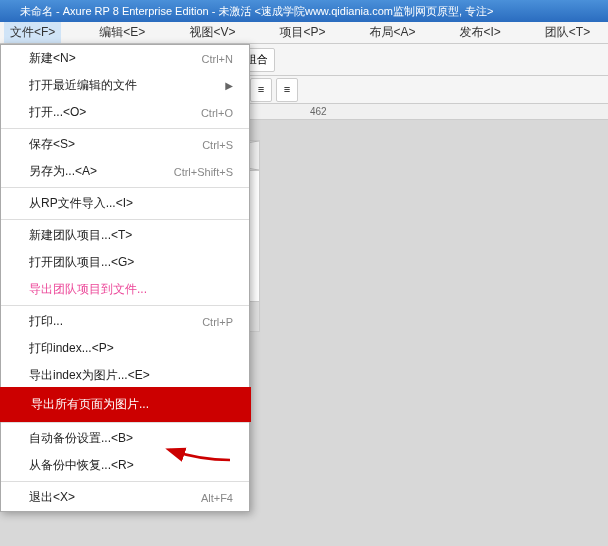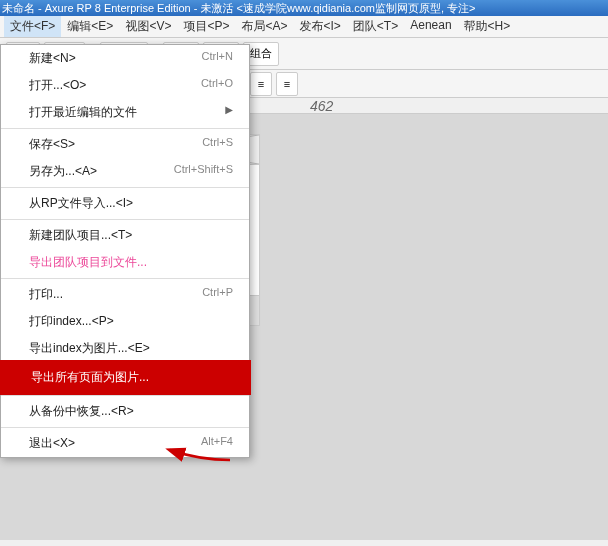--- a/index.html
+++ b/index.html
@@ -8,38 +8,39 @@
       height: 546px;
       overflow: hidden;
       font-family: 'Microsoft YaHei', 'SimSun', Arial, sans-serif;
       font-size: 13px;
       background: #f0f0f0;
       position: relative;
     }
 
     
     .title-bar {
-      height: 16px;
+      height: 22px;
       background: linear-gradient(to bottom, #4a90d9, #2a6cbf);
       display: flex;
       align-items: center;
-      padding: 0 2px;
+      padding: 0 20px;
       color: white;
       font-size: 11px;
     }
 
     
     .menu-bar {
       height: 22px;
       background: #f5f5f5;
       border-bottom: 1px solid #ccc;
       display: flex;
       padding: 0 4px;
       font-size: 12px;
       color: #333;
+      gap: 32px;
     }
     .menu-bar .menu-item {
       padding: 2px 6px;
       cursor: pointer;
       white-space: nowrap;
     }
     .menu-item-active {
       background: #d0e4f7;
     }
 
@@ -57,20 +58,21 @@
     .toolbar-btn {
       height: 24px;
       padding: 4px 6px;
       background: #fff;
       border: 1px solid #ccc;
       border-radius: 2px;
       cursor: pointer;
       font-size: 11px;
       display: flex;
       align-items: center;
+      font-family: Liberation Mono, monospace;
     }
 
     .toolbar-separator {
       width: 1px;
       height: 20px;
       background: #ccc;
       margin: 0 3px;
     }
 
     
@@ -100,25 +102,24 @@
       overflow: hidden;
     }
 
     
     .ruler-h {
       height: 16px;
       background: #f0f0f0;
       border-bottom: 1px solid #ccc;
       display: flex;
       align-items: center;
-      font-size: 14px;
+      font-size: 10px;
       color: #666;
       padding-left: 20px;
       position: relative;
-      font-style: italic;
     }
     .ruler-h span {
       position: absolute;
     }
 
     .canvas-content {
       position: absolute;
       top: 16px;
       left: 0;
       right: 0;
@@ -195,21 +196,21 @@
       width: 250px;
       background: white;
       border: 1px solid #aaa;
       box-shadow: 2px 2px 8px rgba(0,0,0,0.3);
       z-index: 100;
     }
 
     .dropdown-item {
       padding: 5px 16px 5px 28px;
       display: flex;
-      align-items: flex-start;
+      align-items: center;
       justify-content: space-between;
       cursor: pointer;
       font-size: 12px;
       color: #222;
       position: relative;
       min-height: 22px;
     }
     .dropdown-item.highlighted {
       background: #ff0000;
       color: white;
@@ -336,29 +337,29 @@
 </div>
 
 <div class="dropdown-overlay" style="position:absolute;top:44px;left:0;z-index:200;">
 
   <div class="dropdown-item">
     <span>新建&lt;N&gt;</span>
     <span class="shortcut">Ctrl+N</span>
   </div>
 
   <div class="dropdown-item">
+    <span>打开最近编辑的文件</span>
+    <span class="arrow-right">▶</span>
+  </div>
+
+  <div class="dropdown-item">
     <span>打开...&lt;O&gt;</span>
     <span class="shortcut">Ctrl+O</span>
   </div>
 
-  <div class="dropdown-item">
-    <span>打开最近编辑的文件</span>
-    <span class="arrow-right">▶</span>
-  </div>
-
   <div class="dropdown-separator"></div>
 
   <div class="dropdown-item">
     <span>保存&lt;S&gt;</span>
     <span class="shortcut">Ctrl+S</span>
   </div>
 
   <div class="dropdown-item">
     <span>另存为...&lt;A&gt;</span>
     <span class="shortcut">Ctrl+Shift+S</span>
@@ -369,20 +370,23 @@
   <div class="dropdown-item">
     <span>从RP文件导入...&lt;I&gt;</span>
   </div>
 
   <div class="dropdown-separator"></div>
 
   <div class="dropdown-item">
     <span>新建团队项目...&lt;T&gt;</span>
   </div>
 
+  <div class="dropdown-item">
+    <span>打开团队项目...&lt;G&gt;</span>
+  </div>
 
   <div class="dropdown-item disabled">
     <span>导出团队项目到文件...</span>
   </div>
 
   <div class="dropdown-separator"></div>
 
 
   <div class="dropdown-item">
     <span>打印...</span>
@@ -396,20 +400,23 @@
   <div class="dropdown-item">
     <span>导出index为图片...&lt;E&gt;</span>
   </div>
 
   <div class="dropdown-item highlighted" style="background:#cc0000;color:white;border:2px solid #cc0000;">
     <span>导出所有页面为图片...</span>
   </div>
 
   <div class="dropdown-separator"></div>
 
+  <div class="dropdown-item">
+    <span>自动备份设置...&lt;B&gt;</span>
+  </div>
 
   <div class="dropdown-item">
     <span>从备份中恢复...&lt;R&gt;</span>
   </div>
 
   <div class="dropdown-separator"></div>
 
   <div class="dropdown-item">
     <span>退出&lt;X&gt;</span>
     <span class="shortcut">Alt+F4</span>

